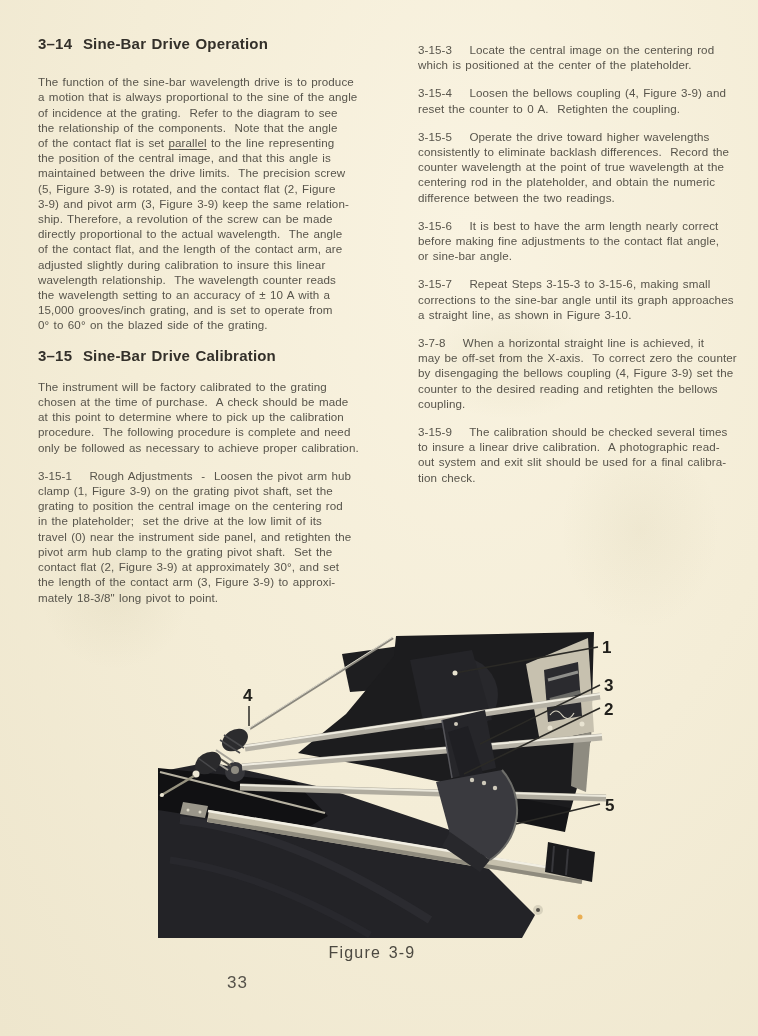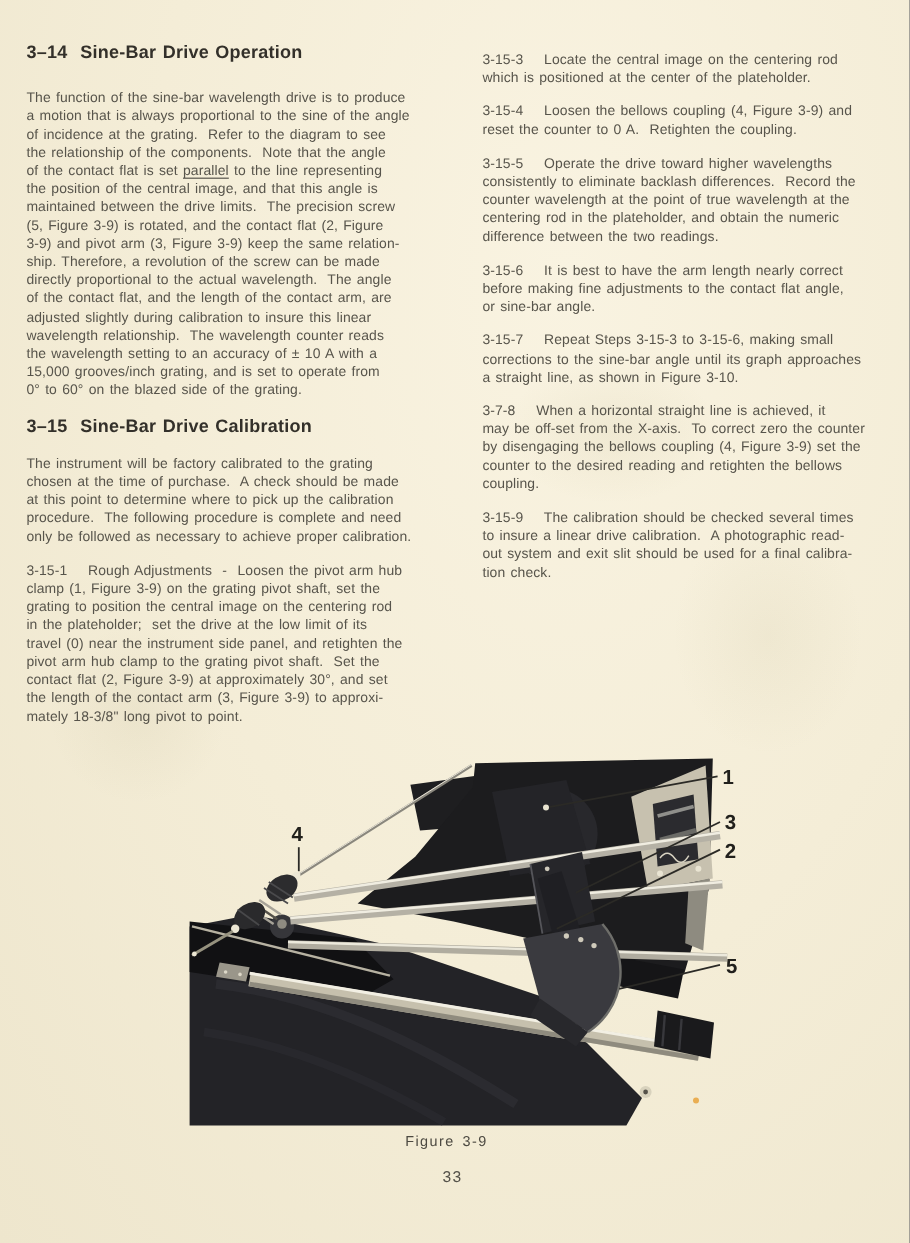--- a/index.html
+++ b/index.html
@@ -10,40 +10,40 @@
     background:
       radial-gradient(ellipse at 62% 22%, #f9f3e1 0%, #f4edd7 52%, #eee6cd 100%);
     font-family:"Liberation Sans", sans-serif;
     overflow:hidden;
   }
   .stain{position:absolute;border-radius:50%;pointer-events:none;}
   .stain.s1{left:420px;top:300px;width:180px;height:120px;background:radial-gradient(rgba(168,158,104,.10),rgba(168,158,104,0) 70%);}
   .stain.s2{left:40px;top:520px;width:150px;height:150px;background:radial-gradient(rgba(150,140,95,.08),rgba(150,140,95,0) 70%);}
   .stain.s3{left:560px;top:430px;width:160px;height:200px;background:radial-gradient(rgba(160,150,100,.08),rgba(160,150,100,0) 70%);}
 
-  .col{position:absolute;color:#57544b;font-size:11.6px;line-height:15.2px;letter-spacing:.1px;word-spacing:1px;}
+  .col{position:absolute;color:#57544b;font-size:11.6px;line-height:15.2px;letter-spacing:.1px;word-spacing:1px;margin-left:16px;}
   .col-left{left:22px;top:36px;width:362px;}
   .col-right{left:402px;top:42px;width:352px;}
   h2.sec{
     font-size:15px;font-weight:bold;color:#33302a;letter-spacing:.2px;
     margin:0 0 23px 0;white-space:pre;
   }
   h2.sec.second{margin-top:15px;margin-bottom:16px;}
   p.body{margin:0 0 13px 0;white-space:pre-wrap;}
   p.body u{text-underline-offset:2px;}
   .para{margin:0 0 13px 0;white-space:pre-wrap;}
 
   .figure-wrap{position:absolute;left:150px;top:620px;width:516px;height:322px;}
   .figure-caption{
     position:absolute;left:222px;top:944px;width:300px;text-align:center;
-    color:#4c4941;font-size:12px;letter-spacing:1.2px;word-spacing:2px;
+    color:#4c4941;font-size:16px;letter-spacing:1.2px;word-spacing:2px;
   }
   .page-number{
-    position:absolute;left:227px;top:973px;width:300px;text-align:center;
-    color:#55524a;font-size:13px;letter-spacing:1px;
+    position:absolute;left:227px;top:973px;width:300px;text-align:left;
+    color:#55524a;font-size:17px;letter-spacing:1px;
   }
 </style>
 </head>
 <body>
 
 <div class="page">
 
   <div class="stain s1"></div>
   <div class="stain s2"></div>
   <div class="stain s3"></div>

